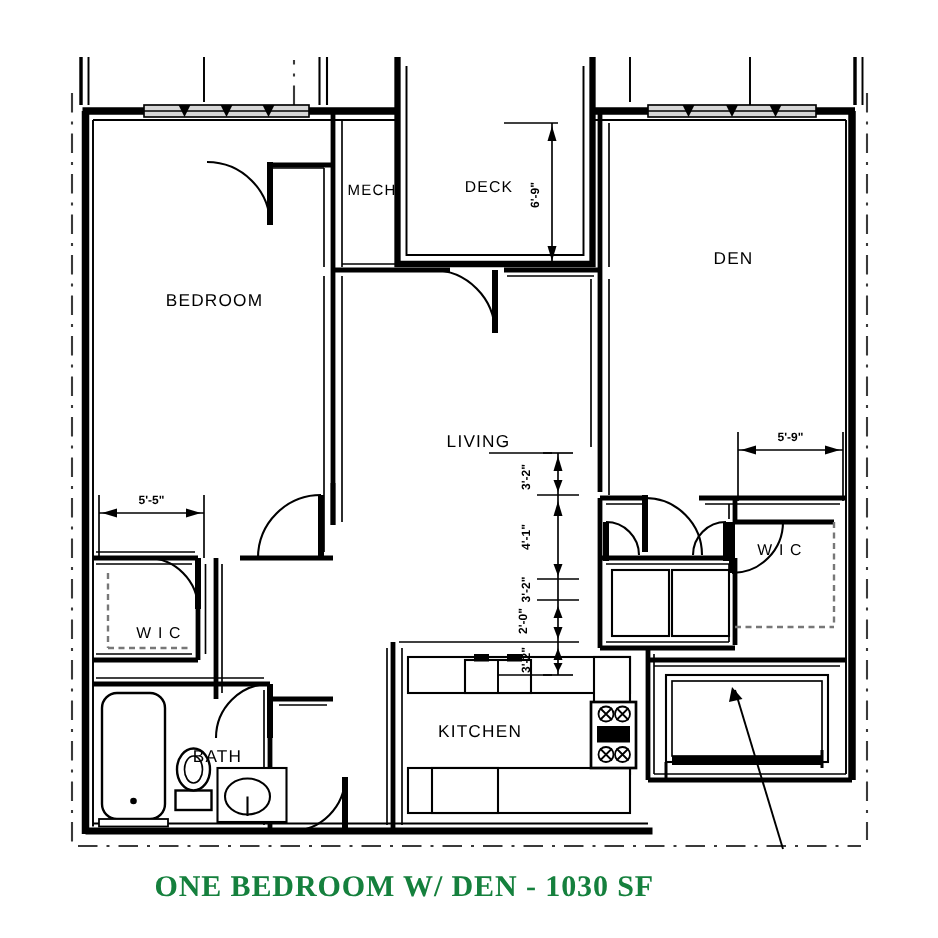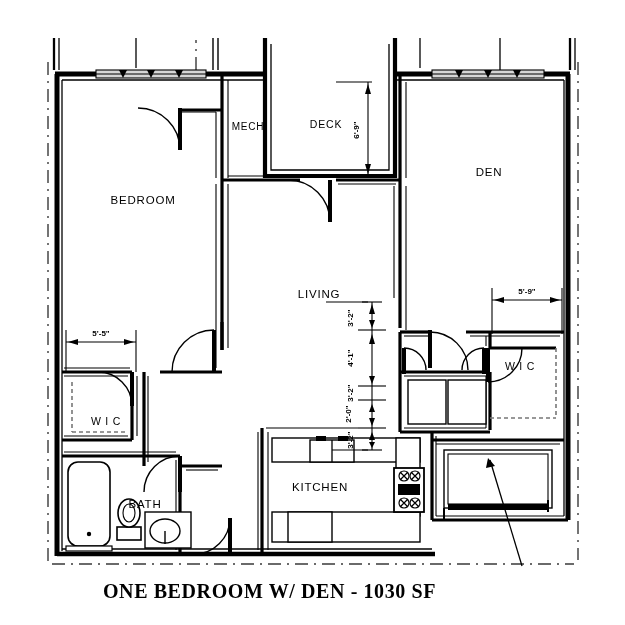--- a/index.html
+++ b/index.html
@@ -30,21 +30,21 @@
   .plan-title {
     position: absolute;
     left: 0;
     top: 580px;
     width: 539px;
     text-align: center;
     font-family: "Liberation Serif", serif;
     font-weight: bold;
     font-size: 20px;
     letter-spacing: 0.6px;
-    color: #000000;
+    color: #15803d;
   }
 </style>
 </head>
 <body>
 
 <div id="plan-wrap">
 
   <svg id="floorplan-svg" width="625" height="625" viewBox="0 0 625 625" xmlns="http://www.w3.org/2000/svg">
 
     <rect x="0" y="0" width="625" height="625" fill="#ffffff"></rect>

